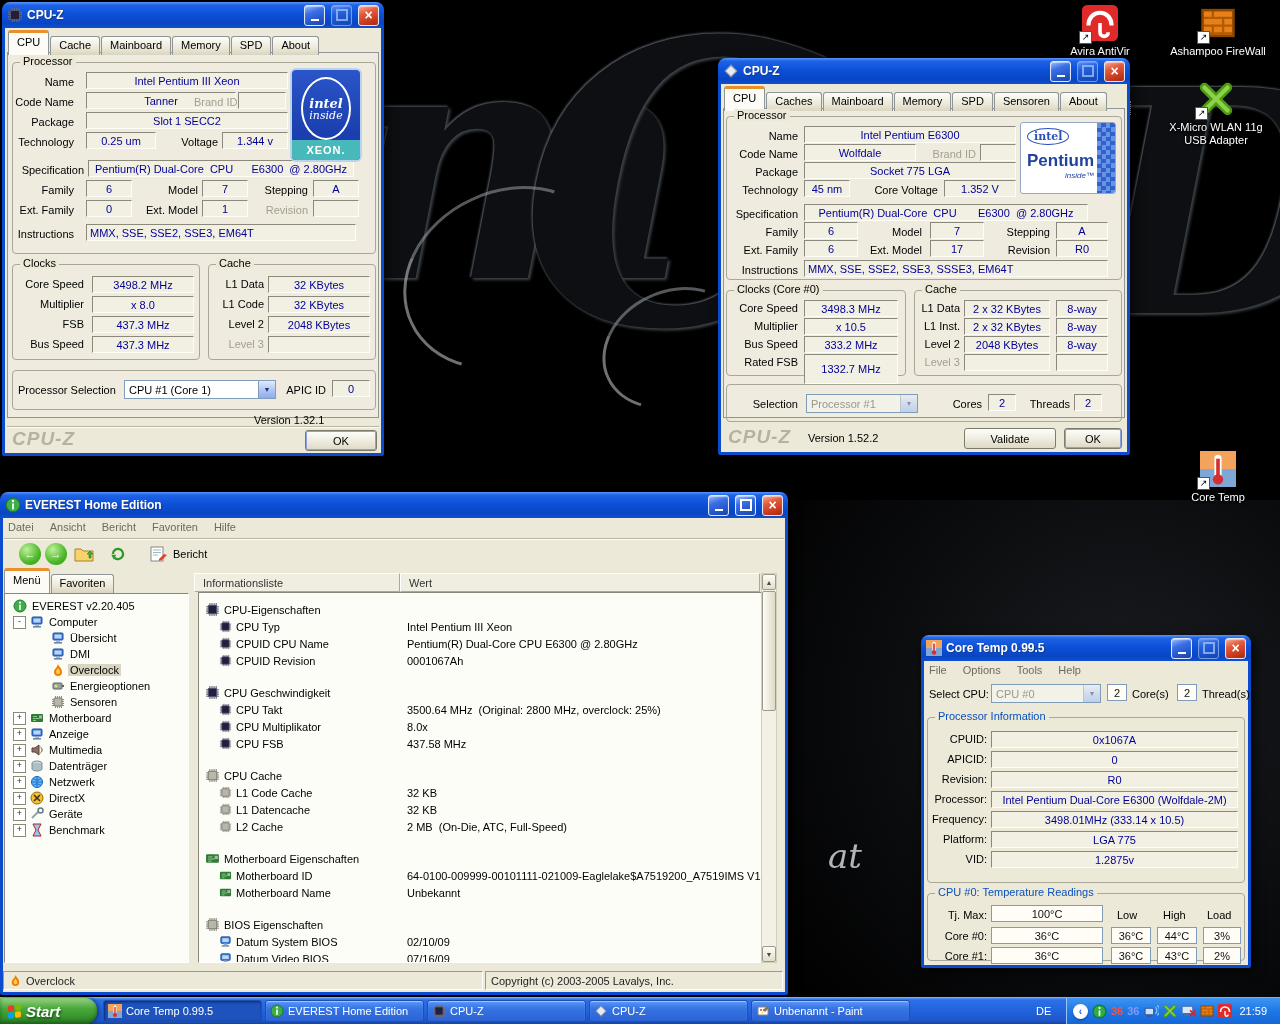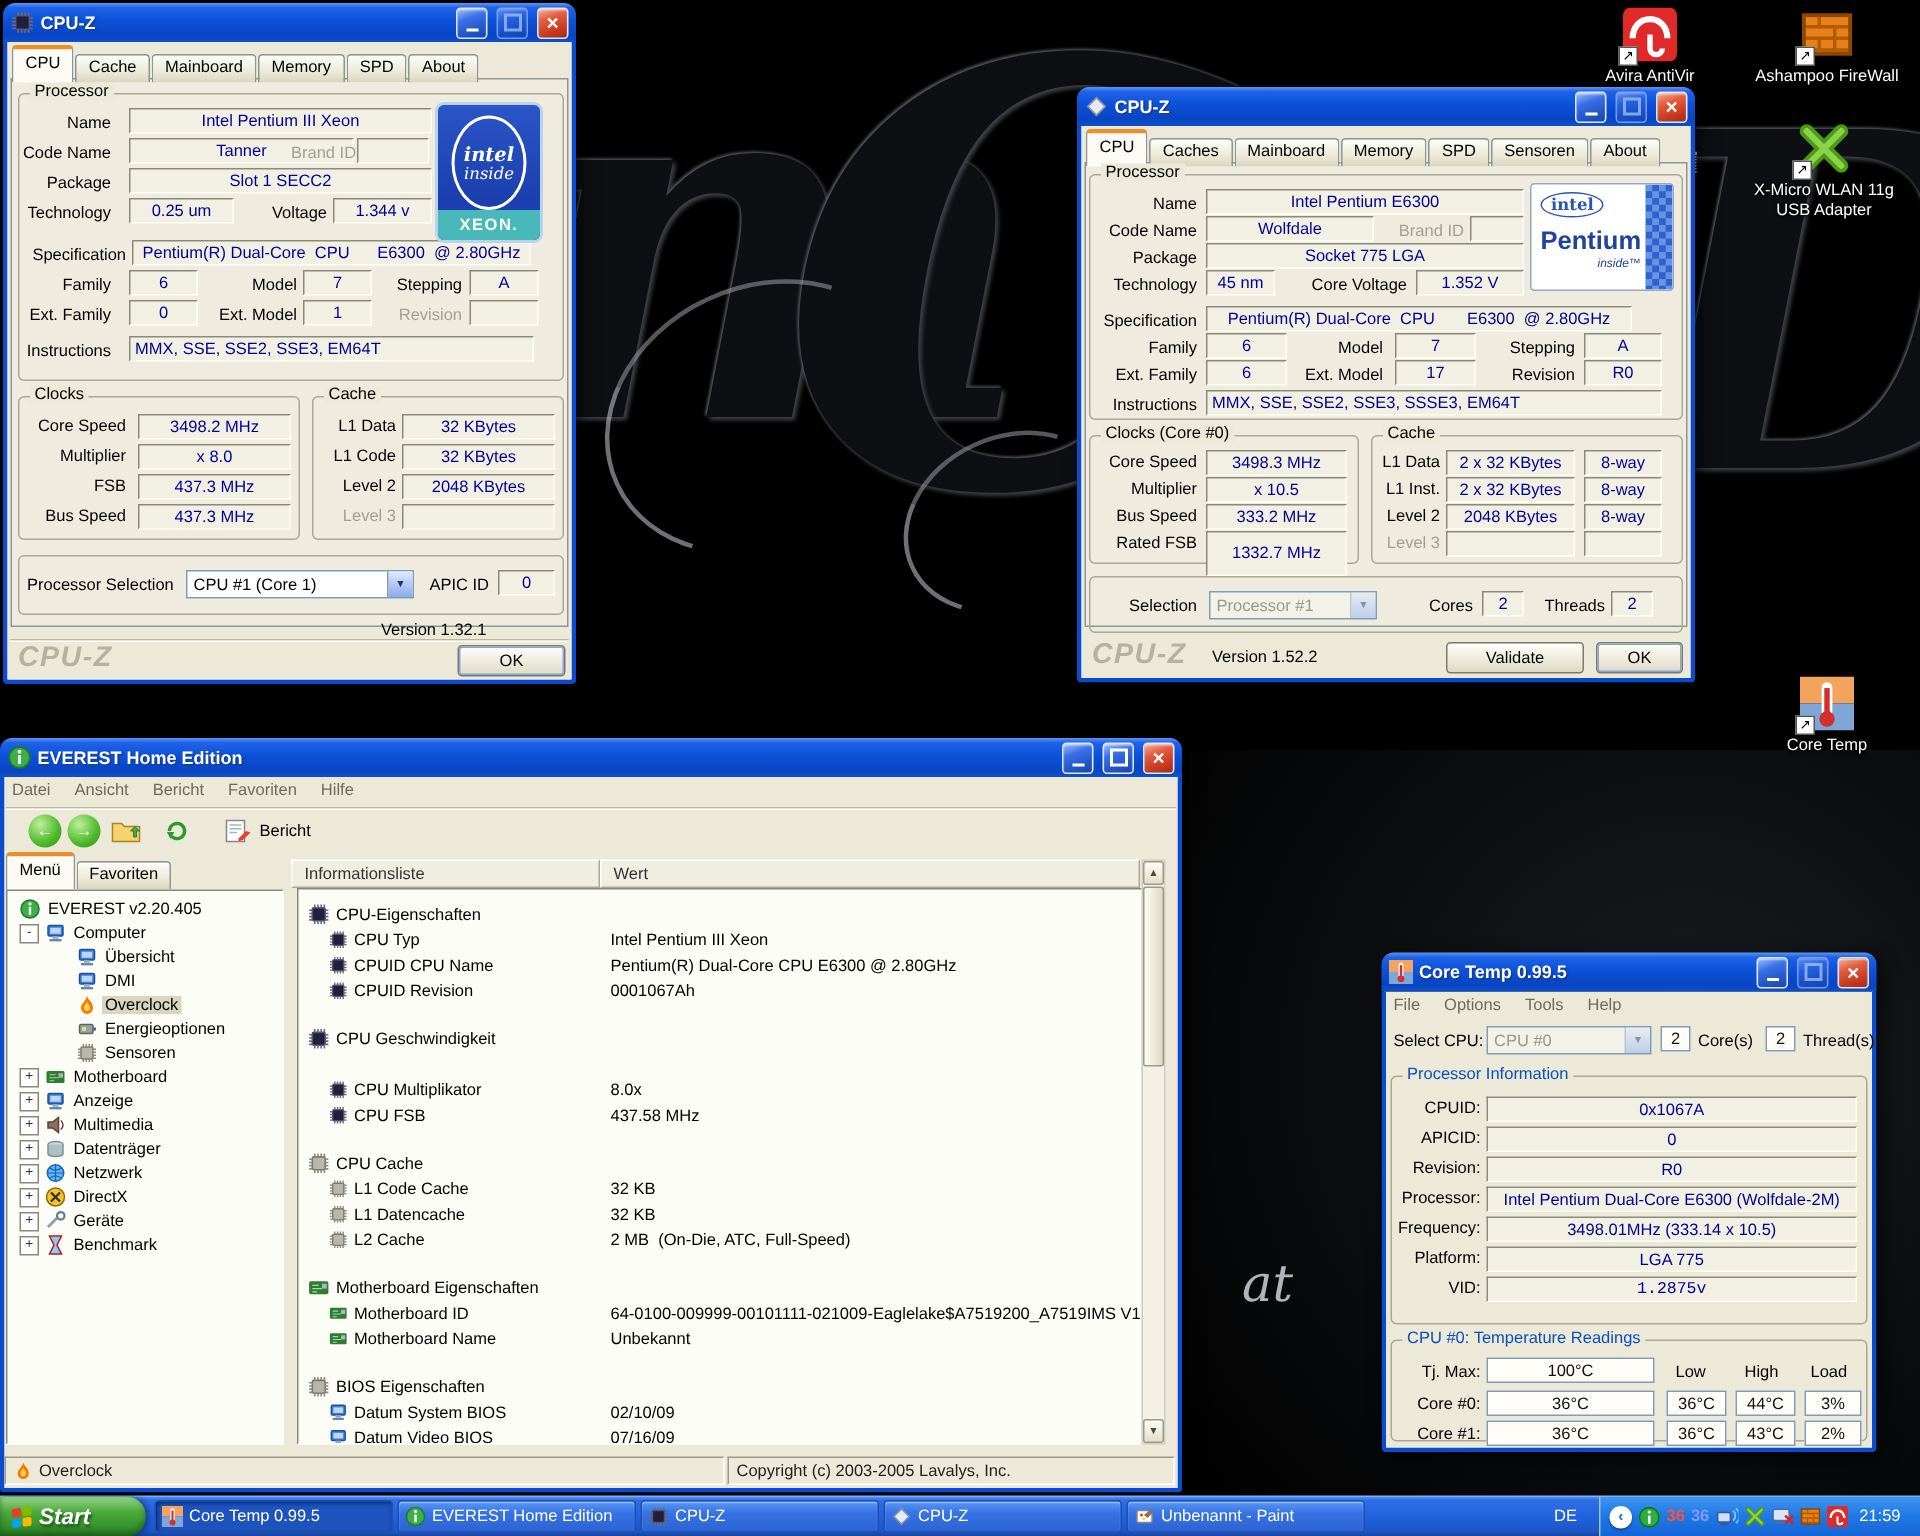--- a/index.html
+++ b/index.html
@@ -660,20 +660,30 @@
           <div class="irow" style="left: 0px; top: 91px; width: 560px; padding-left: 6px;">
             <span class="ic">
               <svg width="15" height="15" viewBox="0 0 14 14">
                 <rect x="3" y="3" width="8" height="8" rx="1" fill="#20203c" stroke="#50506e"></rect>
                 <path d="M1 4.5h2M1 6.5h2M1 8.5h2M1 10.5h2M11 4.5h2M11 6.5h2M11 8.5h2M11 10.5h2M4.5 1v2M6.5 1v2M8.5 1v2M10.5 1v2M4.5 11v2M6.5 11v2M8.5 11v2M10.5 11v2" stroke="#6b6b80" stroke-width="1"></path>
               </svg>
             </span>
             <span style="margin-left: 4px;">CPU Geschwindigkeit</span>
             <span class="ival" style="white-space: pre;"></span>
           </div>
+          <div class="irow" style="left: 0px; top: 108px; width: 560px; padding-left: 20px;">
+            <span class="ic">
+              <svg width="13" height="13" viewBox="0 0 14 14">
+                <rect x="3" y="3" width="8" height="8" rx="1" fill="#20203c" stroke="#50506e"></rect>
+                <path d="M1 4.5h2M1 6.5h2M1 8.5h2M1 10.5h2M11 4.5h2M11 6.5h2M11 8.5h2M11 10.5h2M4.5 1v2M6.5 1v2M8.5 1v2M10.5 1v2M4.5 11v2M6.5 11v2M8.5 11v2M10.5 11v2" stroke="#6b6b80" stroke-width="1"></path>
+              </svg>
+            </span>
+            <span style="margin-left: 4px;">CPU Takt</span>
+            <span class="ival" style="white-space: pre;">3500.64 MHz  (Original: 2800 MHz, overclock: 25%)</span>
+          </div>
           <div class="irow" style="left: 0px; top: 125px; width: 560px; padding-left: 20px;">
             <span class="ic">
               <svg width="13" height="13" viewBox="0 0 14 14">
                 <rect x="3" y="3" width="8" height="8" rx="1" fill="#20203c" stroke="#50506e"></rect>
                 <path d="M1 4.5h2M1 6.5h2M1 8.5h2M1 10.5h2M11 4.5h2M11 6.5h2M11 8.5h2M11 10.5h2M4.5 1v2M6.5 1v2M8.5 1v2M10.5 1v2M4.5 11v2M6.5 11v2M8.5 11v2M10.5 11v2" stroke="#6b6b80" stroke-width="1"></path>
               </svg>
             </span>
             <span style="margin-left: 4px;">CPU Multiplikator</span>
             <span class="ival" style="white-space: pre;">8.0x</span>
           </div>
@@ -856,21 +866,21 @@
         <div class="fld" style="left: 70px; top: 116px; width: 247px; height: 17px;">0</div>
         <div class="lbl" style="left: 6px; top: 138px; width: 60px; height: auto;">Revision:</div>
         <div class="fld" style="left: 70px; top: 136px; width: 247px; height: 17px;">R0</div>
         <div class="lbl" style="left: 6px; top: 158px; width: 60px; height: auto;">Processor:</div>
         <div class="fld" style="left: 70px; top: 156px; width: 247px; height: 17px;">Intel Pentium Dual-Core E6300 (Wolfdale-2M)</div>
         <div class="lbl" style="left: 6px; top: 178px; width: 60px; height: auto;">Frequency:</div>
         <div class="fld" style="left: 70px; top: 176px; width: 247px; height: 17px;">3498.01MHz (333.14 x 10.5)</div>
         <div class="lbl" style="left: 6px; top: 198px; width: 60px; height: auto;">Platform:</div>
         <div class="fld" style="left: 70px; top: 196px; width: 247px; height: 17px;">LGA 775</div>
         <div class="lbl" style="left: 6px; top: 218px; width: 60px; height: auto;">VID:</div>
-        <div class="fld" style="left: 70px; top: 216px; width: 247px; height: 17px; font-family: Liberation Mono, monospace;">1.2875v</div>
+        <div class="fld" style="left: 70px; top: 216px; width: 247px; height: 17px;">1.2875v</div>
         <div class="grp" style="left: 6px; top: 258px; width: 318px; height: 68px;">
           <span class="blue">CPU #0: Temperature Readings</span>
         </div>
         <div class="lbl" style="left: 2px; top: 274px; width: 64px; height: auto;">Tj. Max:</div>
         <div class="fld W" style="left: 70px; top: 270px; width: 112px; height: 17px;">100°C</div>
         <div class="lbl L" style="left: 196px; top: 274px; width: 34px; height: auto;">Low</div>
         <div class="lbl L" style="left: 242px; top: 274px; width: 34px; height: auto;">High</div>
         <div class="lbl L" style="left: 286px; top: 274px; width: 34px; height: auto;">Load</div>
         <div class="lbl" style="left: 2px; top: 295px; width: 64px; height: auto;">Core #0:</div>
         <div class="fld W" style="left: 70px; top: 292px; width: 112px; height: 17px;">36°C</div>

